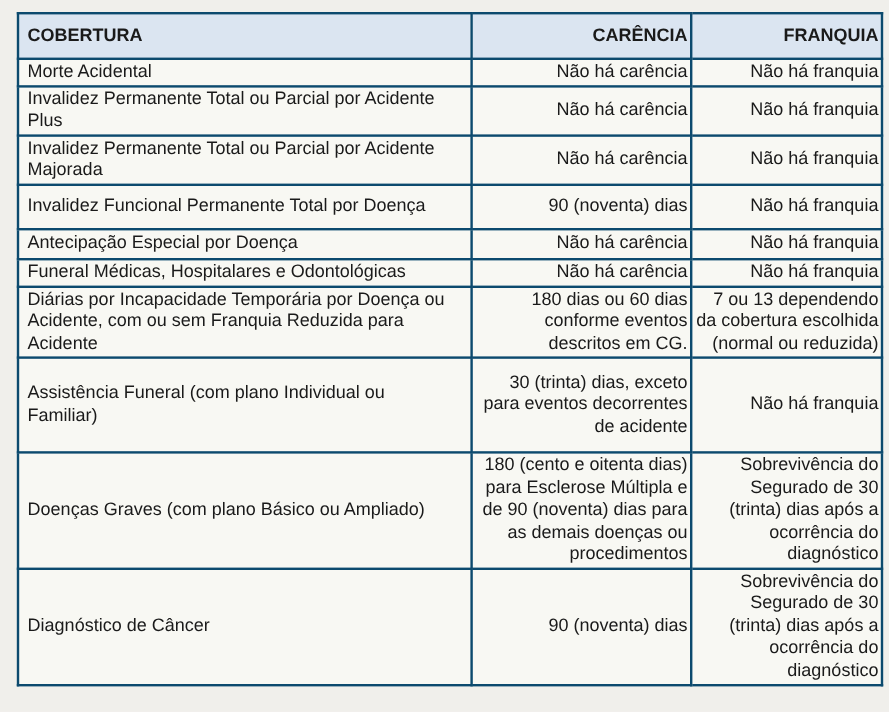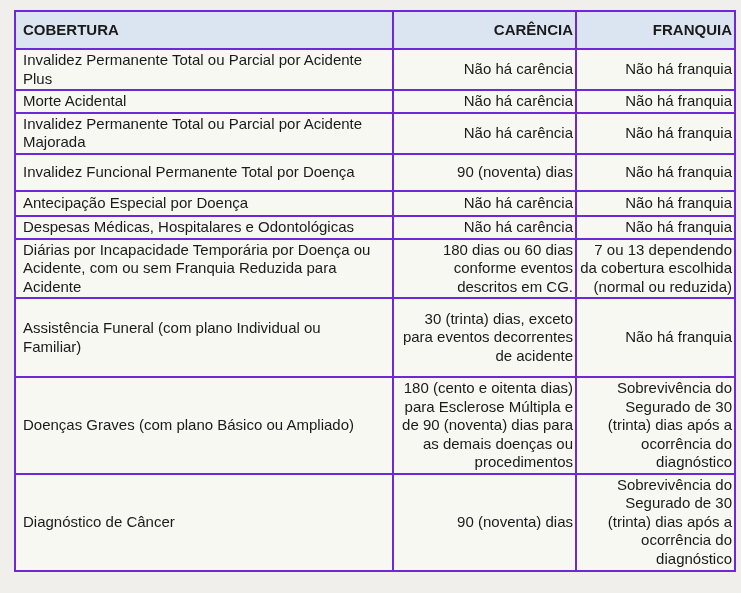--- a/index.html
+++ b/index.html
@@ -22,21 +22,21 @@
     top: 10px;
     width: 720px;
     border-collapse: collapse;
     table-layout: fixed;
     background: #f8f8f3;
   }
   table.coverage col.c1 { width: 378px; }
   table.coverage col.c2 { width: 183px; }
   table.coverage col.c3 { width: 159px; }
   table.coverage th, table.coverage td {
-    border: 2px solid #6d28d9;
+    border: 2px solid #0c4a6e;
     font-size: 15px;
     line-height: 18.5px;
     vertical-align: middle;
     padding: 1px 4px;
     overflow: hidden;
   }
   table.coverage th {
     background: #dbe5f1;
     font-weight: bold;
     height: 34px;
@@ -77,46 +77,46 @@
     </colgroup>
     <thead>
       <tr>
         <th class="left">COBERTURA</th>
         <th class="center">CARÊNCIA</th>
         <th class="center">FRANQUIA</th>
       </tr>
     </thead>
     <tbody>
       <tr>
-        <td class="left">Invalidez Permanente Total ou Parcial por Acidente Plus</td>
+        <td class="left">Morte Acidental</td>
         <td class="center">Não há carência</td>
         <td class="center">Não há franquia</td>
       </tr>
       <tr>
-        <td class="left">Morte Acidental</td>
+        <td class="left">Invalidez Permanente Total ou Parcial por Acidente Plus</td>
         <td class="center">Não há carência</td>
         <td class="center">Não há franquia</td>
       </tr>
       <tr>
         <td class="left">Invalidez Permanente Total ou Parcial por Acidente Majorada</td>
         <td class="center">Não há carência</td>
         <td class="center">Não há franquia</td>
       </tr>
       <tr>
         <td class="left">Invalidez Funcional Permanente Total por Doença</td>
         <td class="center">90 (noventa) dias</td>
         <td class="center">Não há franquia</td>
       </tr>
       <tr>
         <td class="left">Antecipação Especial por Doença</td>
         <td class="center">Não há carência</td>
         <td class="center">Não há franquia</td>
       </tr>
       <tr>
-        <td class="left">Despesas Médicas, Hospitalares e Odontológicas</td>
+        <td class="left">Funeral Médicas, Hospitalares e Odontológicas</td>
         <td class="center">Não há carência</td>
         <td class="center">Não há franquia</td>
       </tr>
       <tr>
         <td class="left">Diárias por Incapacidade Temporária por Doença ou Acidente, com ou sem Franquia Reduzida para Acidente</td>
         <td class="center">180 dias ou 60 dias conforme eventos descritos em CG.</td>
         <td class="center">7 ou 13 dependendo da cobertura escolhida (normal ou reduzida)</td>
       </tr>
       <tr>
         <td class="left">Assistência Funeral (com plano Individual ou Familiar)</td>

